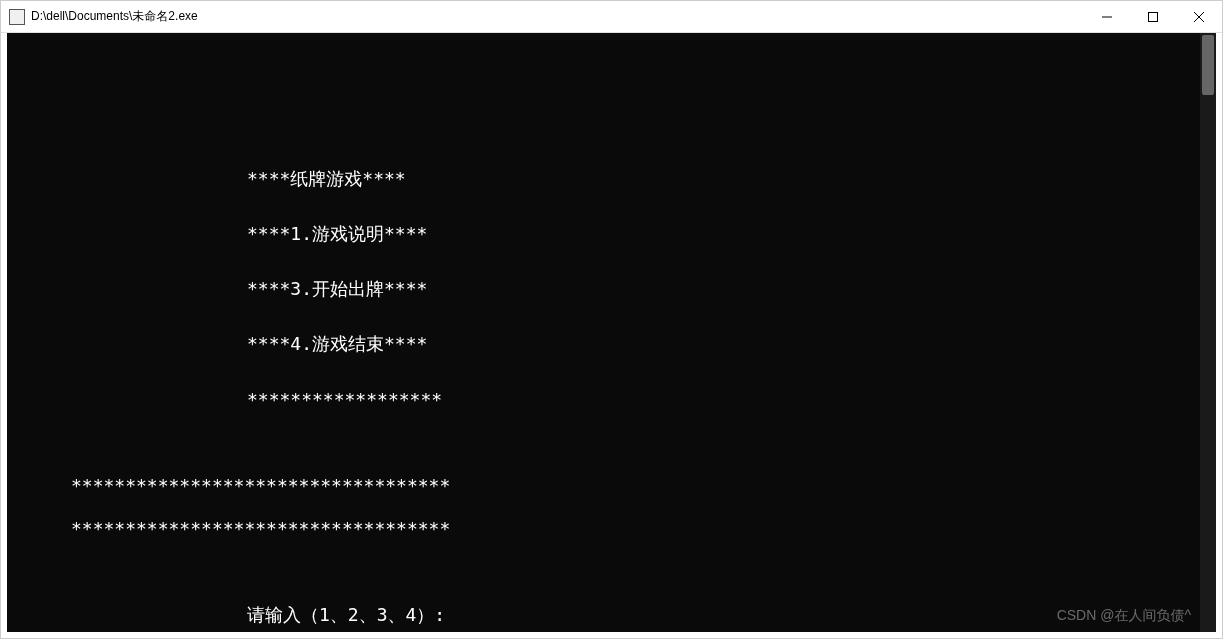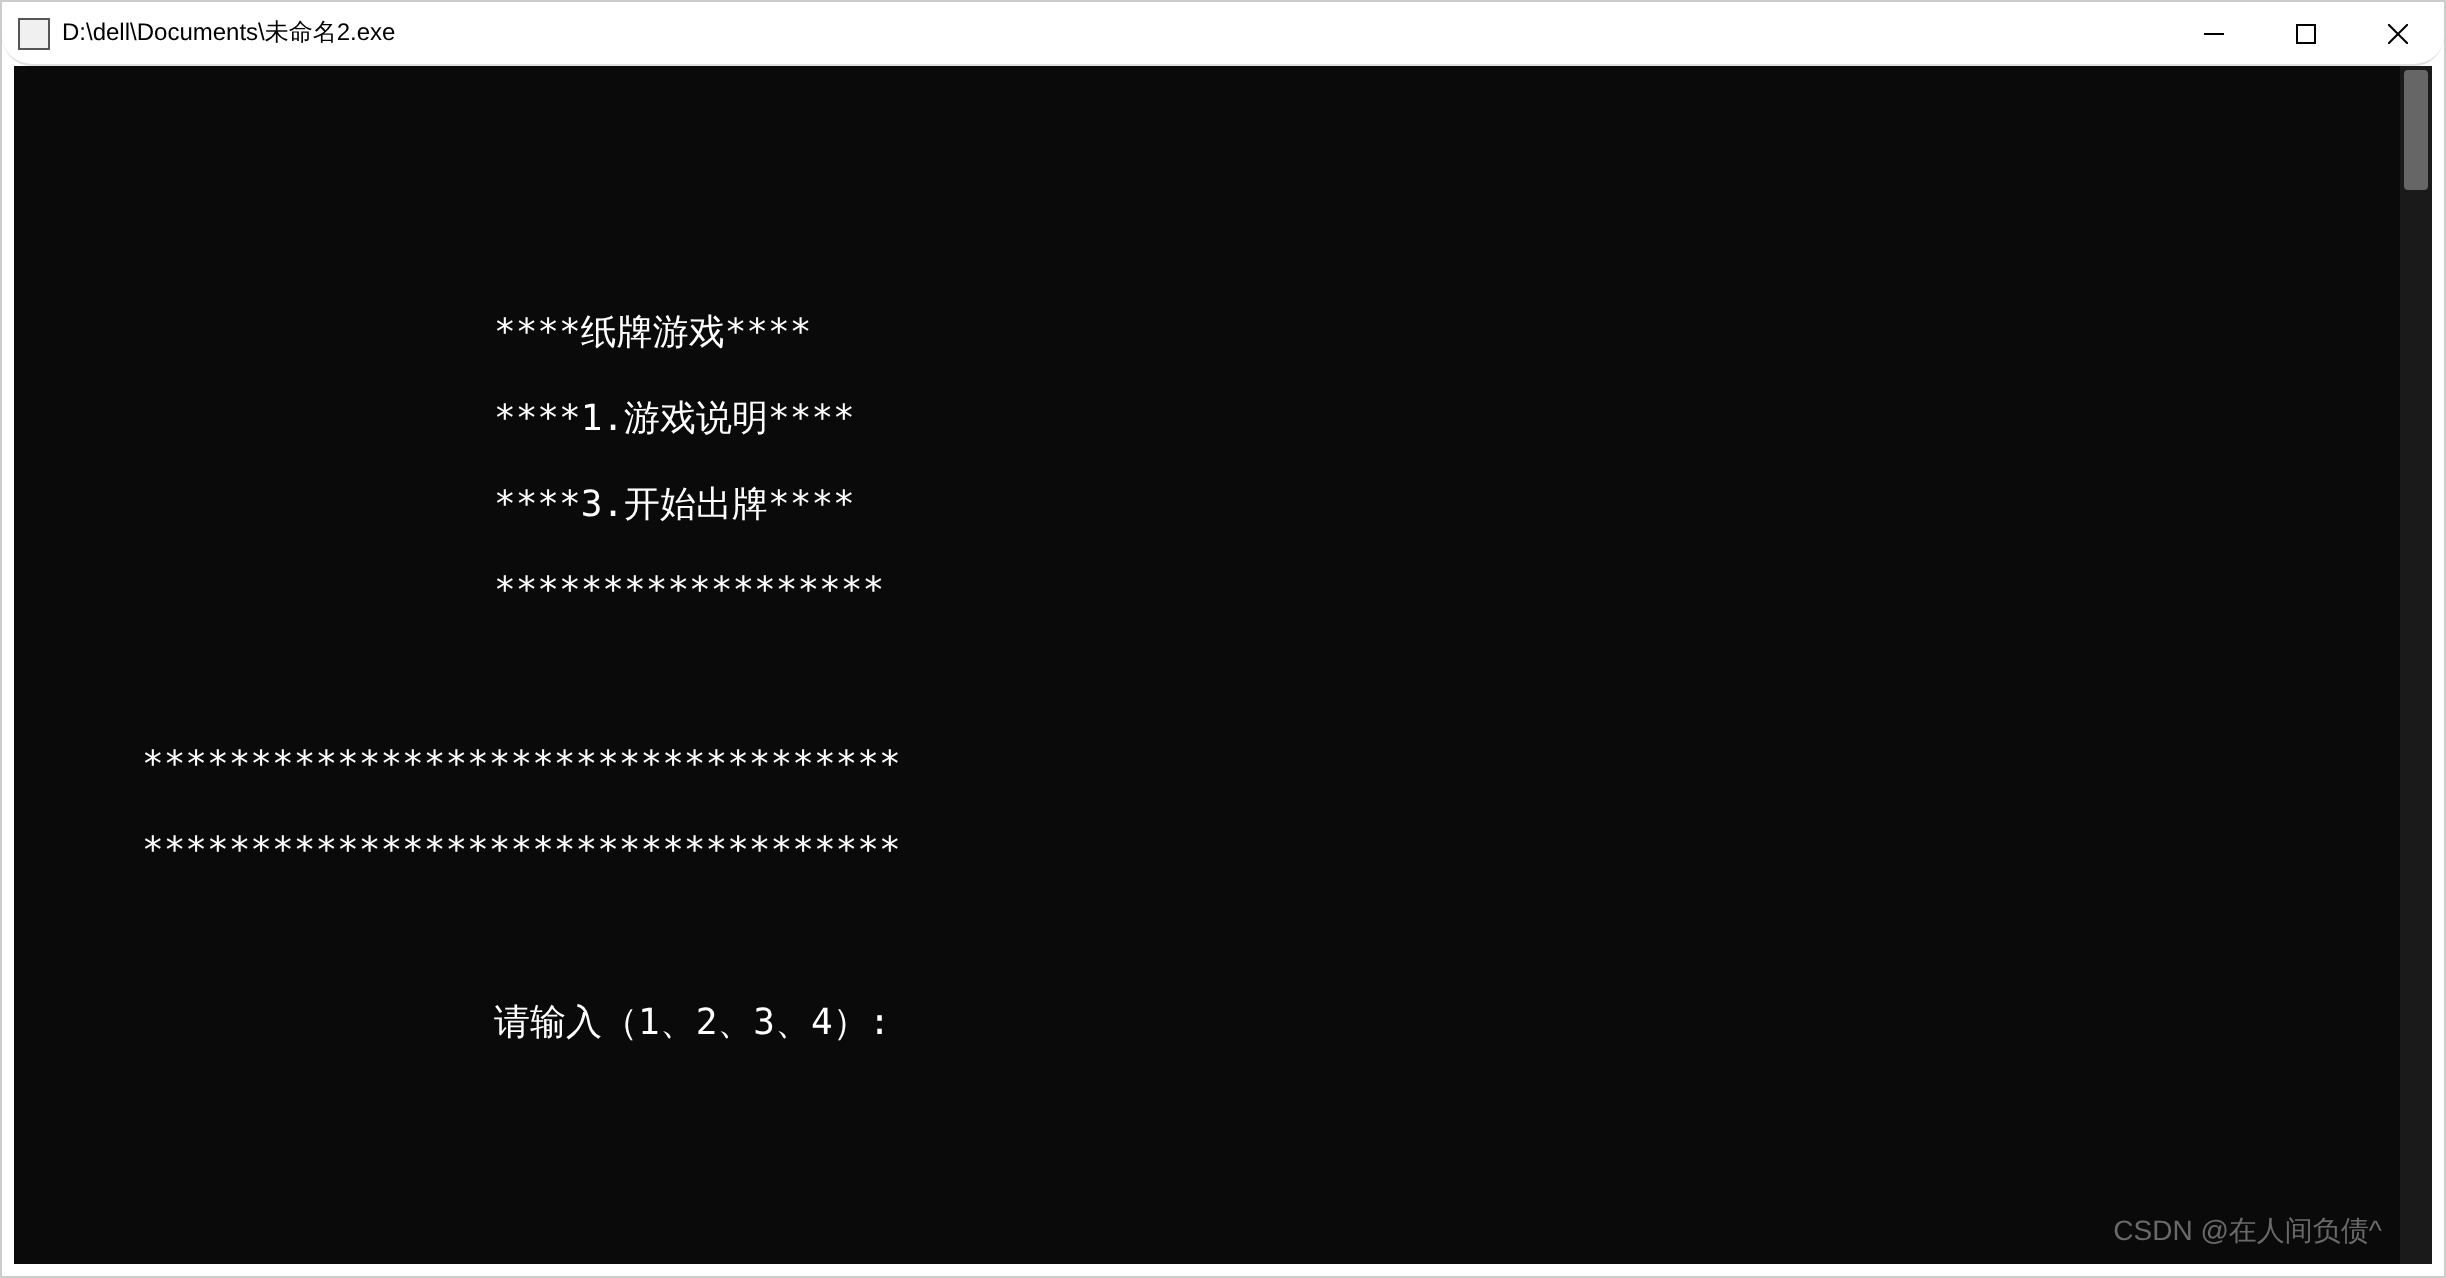--- a/index.html
+++ b/index.html
@@ -24,21 +24,20 @@
       flex-direction: column;
     }
     .titlebar {
       height: 32px;
       background: #ffffff;
       display: flex;
       align-items: center;
       justify-content: space-between;
       padding: 0 0 0 8px;
       border-bottom: 1px solid #e0e0e0;
-      border-radius: 15px;
     }
     .titlebar-left {
       display: flex;
       align-items: center;
       gap: 6px;
     }
     .app-icon {
       width: 16px;
       height: 16px;
       border: 1px solid #555;
@@ -79,20 +78,21 @@
       overflow: hidden;
       white-space: pre;
       border: 6px solid #ffffff;
       border-top: none;
     }
     .console-content {
       padding-top: 50px;
     }
     .menu-line {
       padding-left: 232px;
+      margin-top: 12px;
     }
     .star-line {
       padding-left: 56px;
     }
     .prompt-line {
       padding-left: 232px;
     }
     .scrollbar {
       position: absolute;
       right: 0;
@@ -145,20 +145,21 @@
             <line x1="10" y1="0" x2="0" y2="10" stroke="#000" stroke-width="1"></line>
           </svg>
       </button>
     </div>
   </div>
   <div class="console-body">
     <div class="console-content">
 <div class="menu-line">****纸牌游戏****</div>
 <div class="menu-line">****1.游戏说明****</div>
 <div class="menu-line">****3.开始出牌****</div>
+<div class="menu-line">****4.游戏结束****</div>
 <div class="menu-line">******************</div>
 <div> </div>
 <div class="star-line">***********************************</div>
 <div class="star-line">***********************************</div>
 <div> </div>
 <div class="prompt-line">请输入（1、2、3、4）:</div>
     </div>
     <div class="scrollbar">
       <div class="scrollbar-thumb"></div>
     </div>

